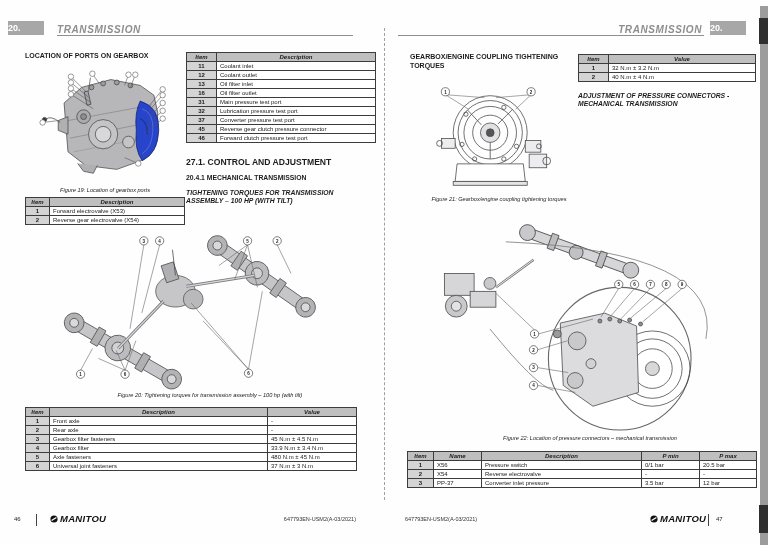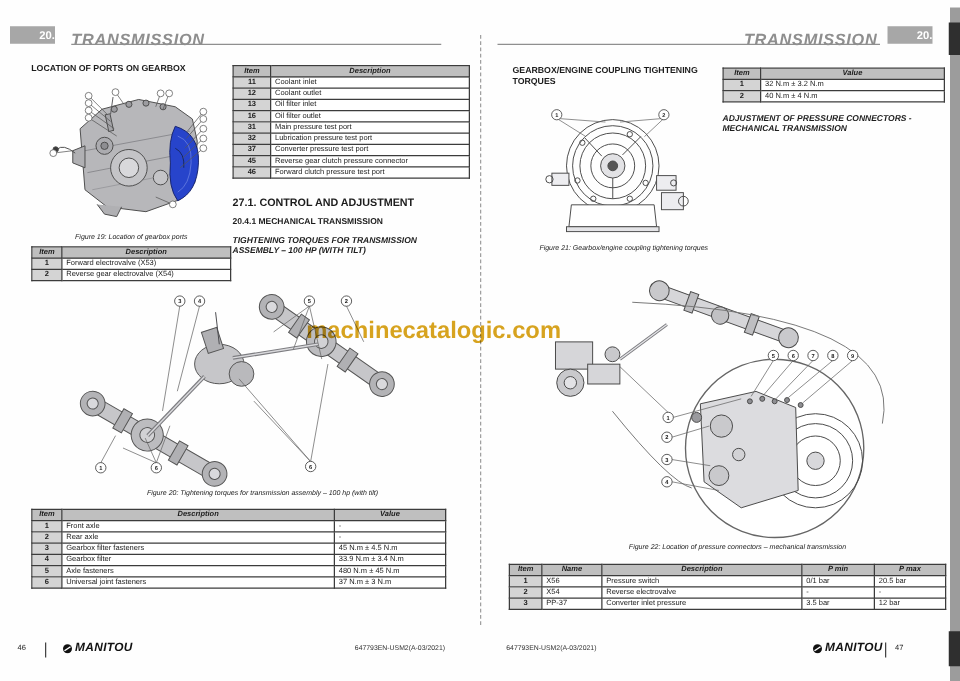--- a/index.html
+++ b/index.html
@@ -7,22 +7,22 @@
   .sheet { position:relative; width:768px; height:545px; background:#fefefe;
            font-family:"Liberation Sans", sans-serif; color:#1c1c1c; overflow:hidden; }
 
   
   .edge-strip { position:absolute; right:0; top:6px; width:8px; height:539px; background:#9c9c9c; }
   .edge-tab-top { position:absolute; right:0; top:18px; width:9px; height:26px; background:#2f2f2f; }
   .edge-tab-bottom { position:absolute; right:0; top:505px; width:9px; height:28px; background:#2f2f2f; }
   .center-fold { position:absolute; left:384px; top:28px; height:472px; width:0; border-left:1px dashed #a0a0a0; }
 
   .chapter-box { position:absolute; top:21px; width:36px; height:14px; background:#a7a7a7;
-                 color:#fff; font-weight:bold; font-size:9px; text-align:right; line-height:14px; }
-  .hdr-title { position:absolute; top:24px; color:#8e8e8e; font-size:13px; font-weight:bold;
+                 color:#fff; font-weight:bold; font-size:9px; text-align:left; line-height:14px; }
+  .hdr-title { position:absolute; top:24px; color:#8e8e8e; font-size:10px; font-weight:bold;
                font-style:italic; letter-spacing:.6px; }
   .hdr-line { position:absolute; top:35px; height:1px; background:#8f8f8f; }
 
   .sec-title { position:absolute; font-size:7px; font-weight:bold; line-height:1.25; }
   .sec-title.big { font-size:8.6px; }
   .sec-title.italic { font-style:italic; }
 
   .caption { position:absolute; font-size:5.6px; font-style:italic; text-align:center; color:#222; }
 
   table { position:absolute; border-collapse:collapse; table-layout:fixed; background:#fff; }
@@ -519,15 +519,14 @@
   <div class="footer-item brand" style="left:650px; top:513px;">
     <svg width="8" height="8" viewBox="0 0 10 10">
       <circle cx="5" cy="5" r="4.5" fill="#111"></circle>
         <path d="M2,7 L8,3" stroke="#fff" stroke-width="1.5"></path>
     </svg>
     <span>MANITOU</span>
   </div>
   <div class="footer-bar" style="left:708px;"></div>
   <div class="footer-item" style="left:716px;">47</div>
 
-  <div class="watermark">machinecatalogic.com</div>
 
 </div>
 
 </body></html>

